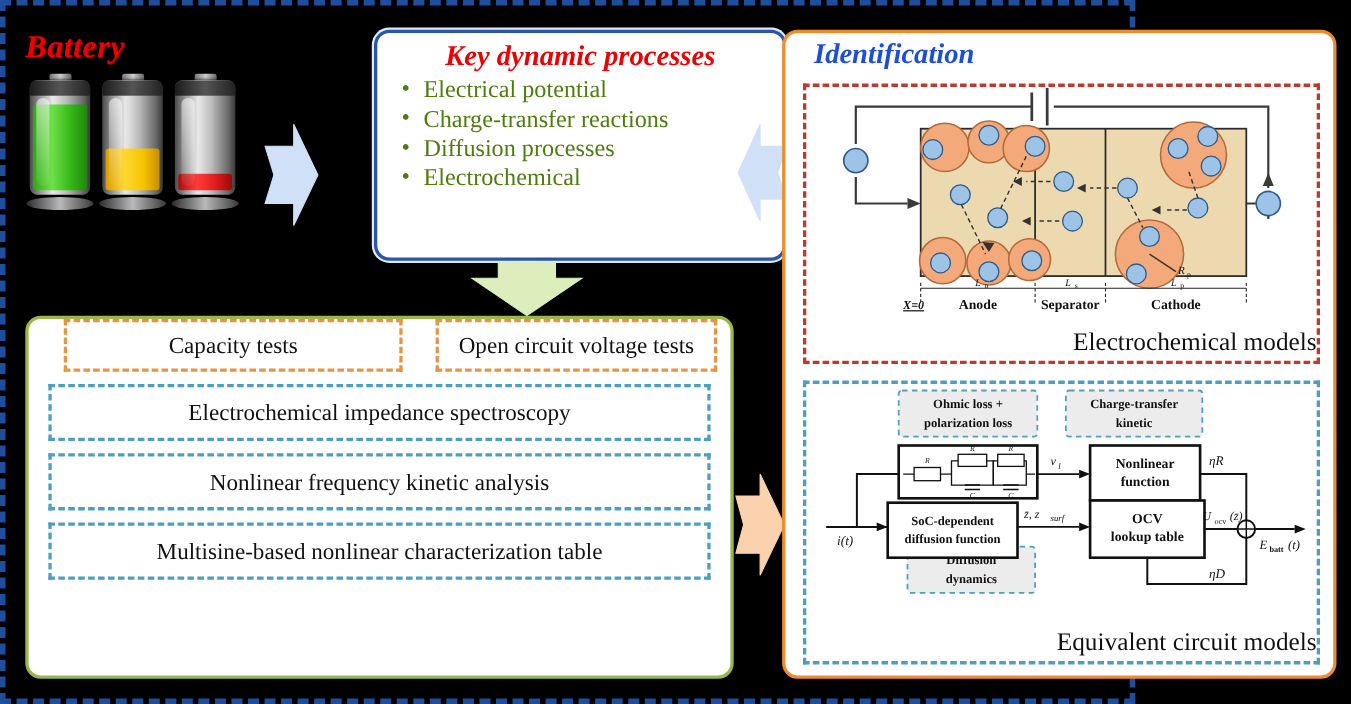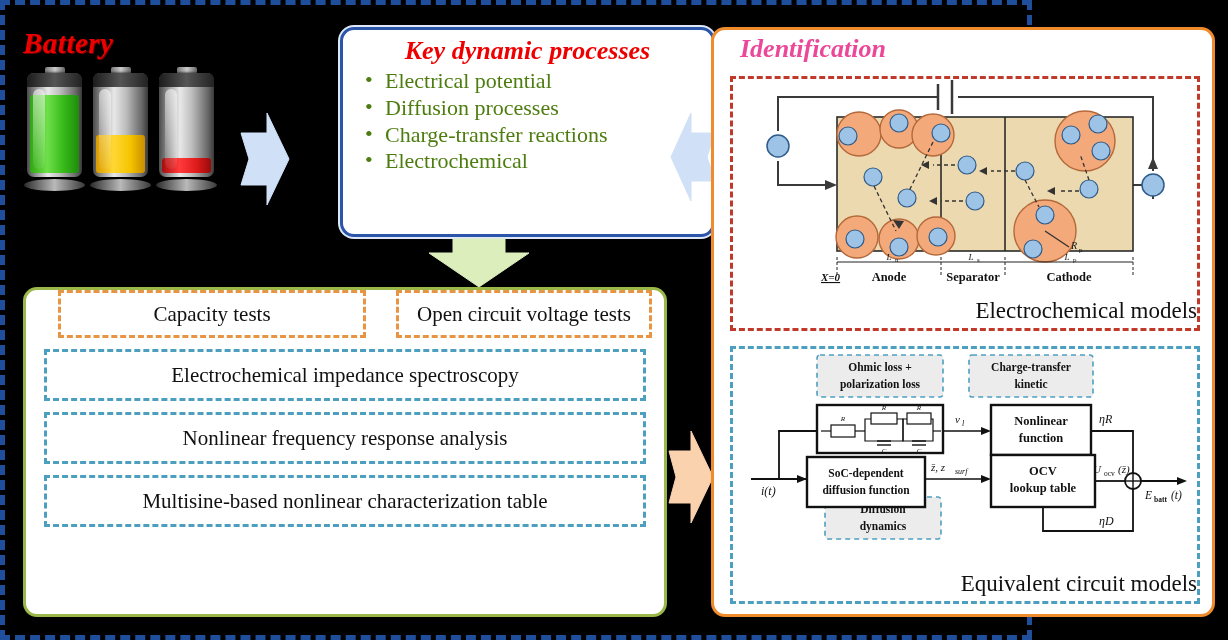--- a/index.html
+++ b/index.html
@@ -48,21 +48,21 @@
   .dbox{border:3px dashed #e79445;box-sizing:border-box;display:flex;align-items:center;
         justify-content:center;font-size:21px;color:#111;height:48px;margin-left:20px;}
   .dbox.blue{border-color:#4d9fc0;}
   #cap-box{flex:0 0 308px;}
   #ocv-box{flex:1;}
   .wide{margin:0 18px 11px;height:52px;}
 
   
   #right-panel{left:706px;top:22px;width:504px;height:590px;
      border:3px solid #f08b2c;}
-  #ident-title{color:#ec4899;font-weight:bold;font-style:italic;font-size:26px;
+  #ident-title{color:#1d4ed8;font-weight:bold;font-style:italic;font-size:26px;
      padding:4px 0 0 26px;}
   #echem-box{position:absolute;left:16px;top:46px;width:470px;height:255px;
      border:3px dashed #c0392b;box-sizing:border-box;}
   #ecm-box{position:absolute;left:16px;top:316px;width:470px;height:258px;
      border:3px dashed #4d9fc0;box-sizing:border-box;}
   .model-caption{position:absolute;left:0;right:0;bottom:4px;text-align:right;
      font-size:23px;color:#111;}
 
   
   .arrow{position:absolute;}
@@ -110,22 +110,22 @@
   <div class="arrow" style="left:232px;top:102px;">
     <svg width="56" height="104" viewBox="0 0 56 104">
       <polygon points="4,26 30,26 30,6 52,52 30,98 30,78 4,78 12,52" fill="#cfe0f7" stroke="#cfe0f7" stroke-width="1"></polygon>
     </svg>
   </div>
 
   <div class="panel" id="kdp-panel">
     <div id="kdp-title">Key dynamic processes</div>
     <ul id="kdp-list">
       <li>Electrical potential</li>
+      <li>Charge-transfer reactions</li>
       <li>Diffusion processes</li>
-      <li>Charge-transfer reactions</li>
       <li>Electrochemical</li>
     </ul>
   </div>
 
   <div class="arrow" style="left:418px;top:232px;">
     <svg width="112" height="52" viewBox="0 0 112 52">
       <polygon points="30,2 82,2 82,16 106,16 56,50 6,16 30,16" fill="#dbeebb" stroke="#dbeebb" stroke-width="1"></polygon>
     </svg>
   </div>
 
@@ -140,21 +140,21 @@
       <polygon points="2,26 24,26 24,6 46,52 24,98 24,78 2,78 9,52" fill="#fbd2ae" stroke="#fbd2ae" stroke-width="1"></polygon>
     </svg>
   </div>
 
   <div class="panel" id="char-panel">
     <div class="dashrow">
       <div class="dbox" id="cap-box">Capacity tests</div>
       <div class="dbox" id="ocv-box">Open circuit voltage tests</div>
     </div>
     <div class="dbox blue wide">Electrochemical impedance spectroscopy</div>
-    <div class="dbox blue wide">Nonlinear frequency response analysis</div>
+    <div class="dbox blue wide">Nonlinear frequency kinetic analysis</div>
     <div class="dbox blue wide">Multisine-based nonlinear characterization table</div>
   </div>
 
   <div class="panel" id="right-panel">
     <div id="ident-title">Identification</div>
 
     <div id="echem-box">
       <svg width="464" height="205" viewBox="0 0 464 205">
 
         <polyline points="45,52 45,18 205,18" fill="none" stroke="#3a3a3a" stroke-width="2"></polyline>

